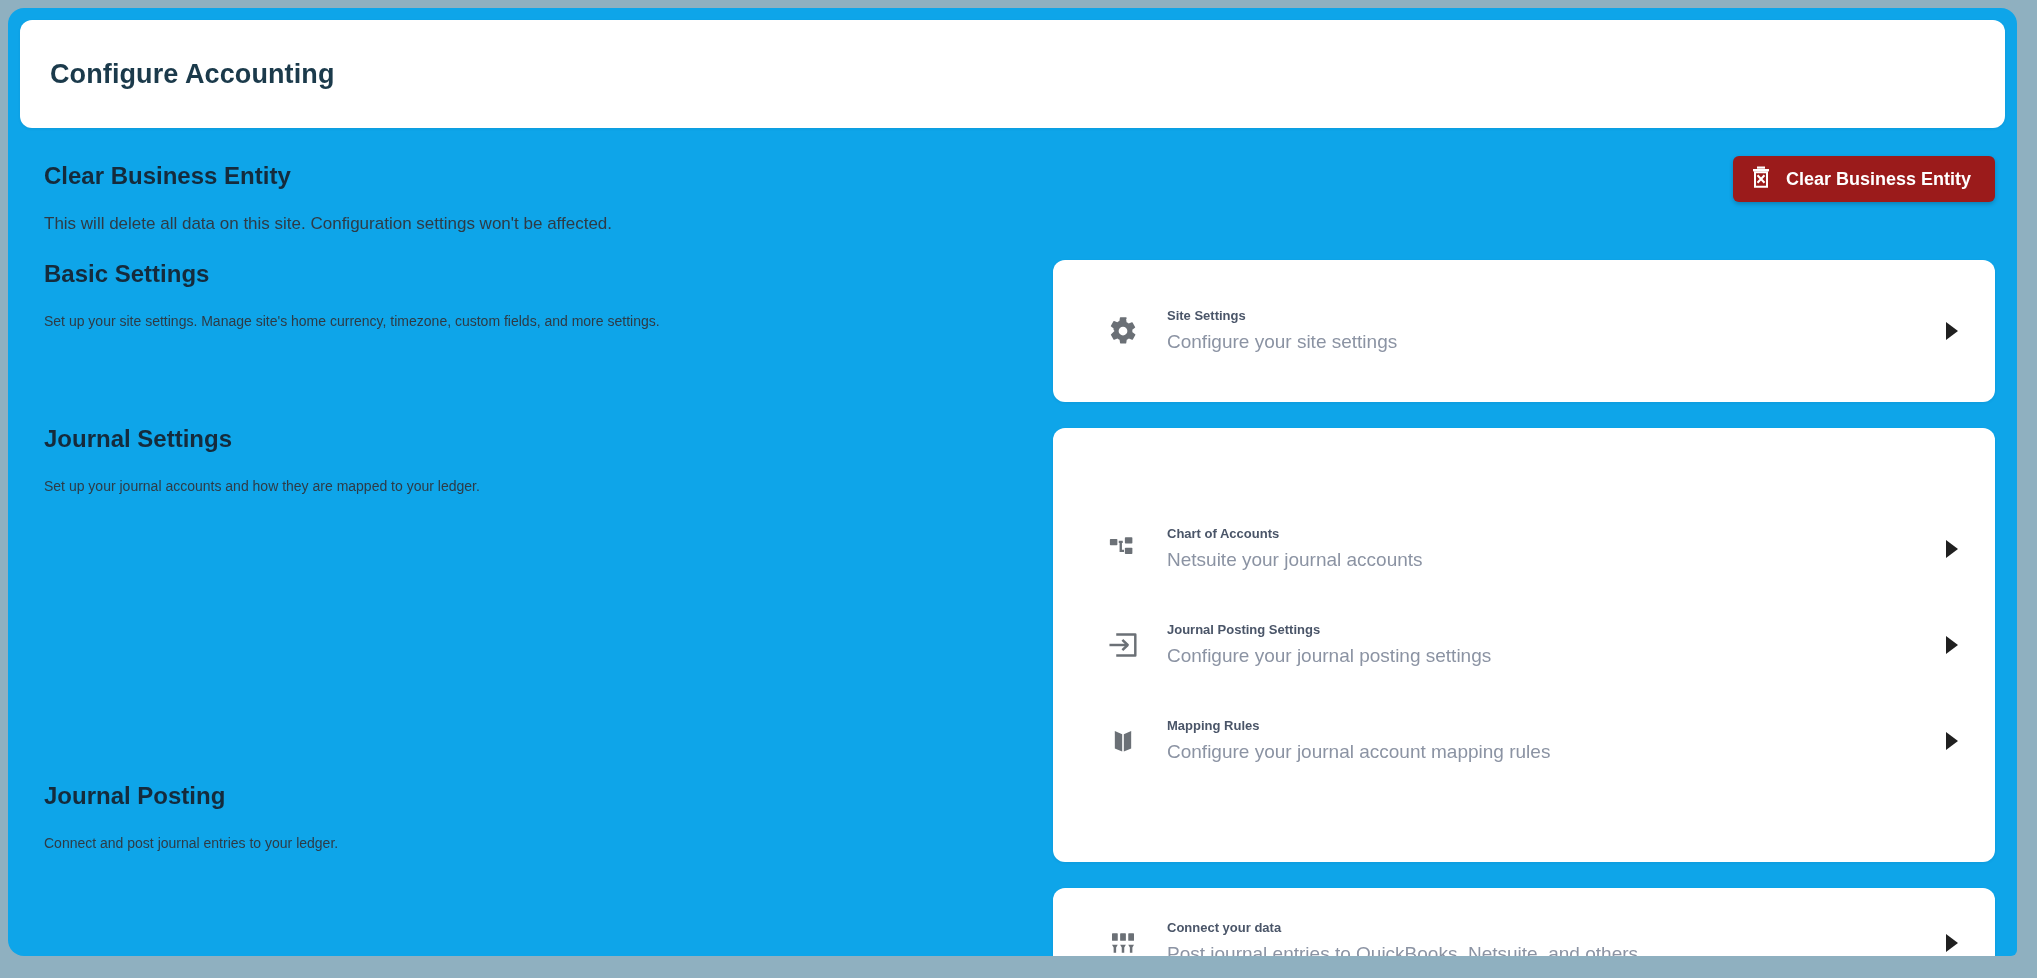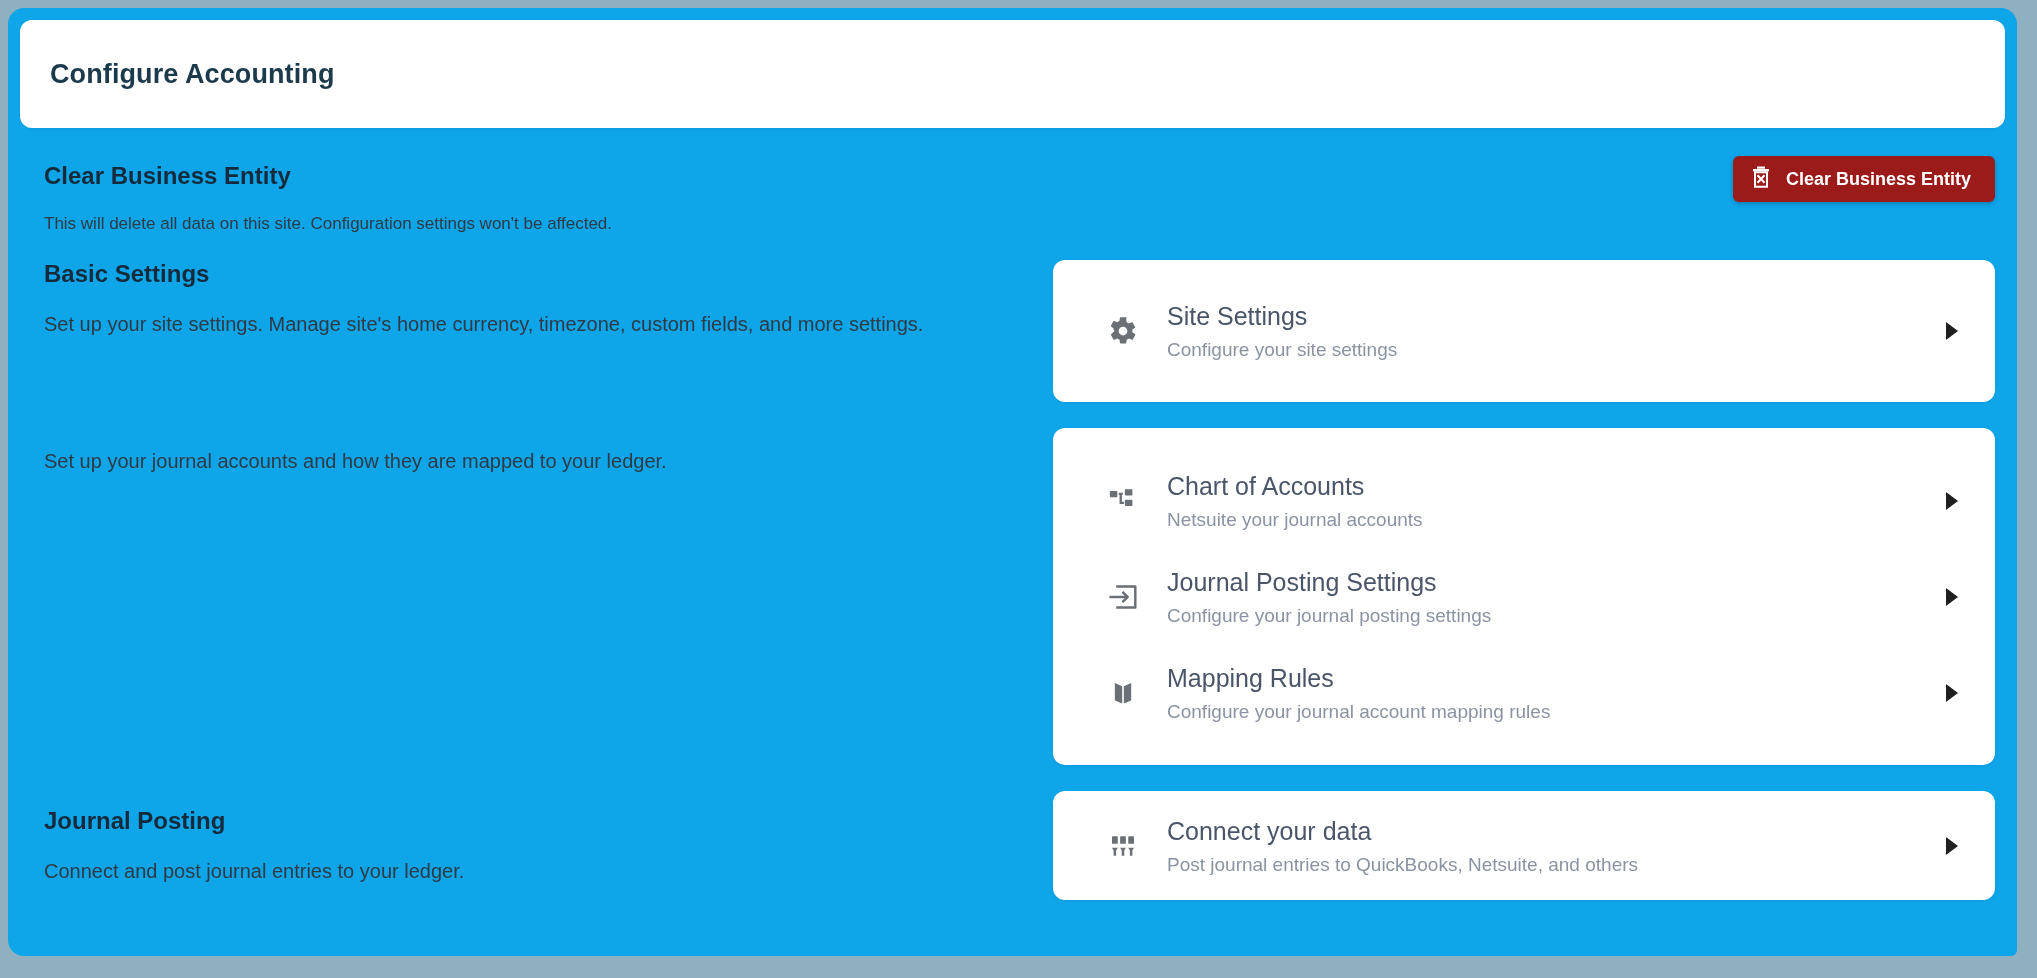--- a/index.html
+++ b/index.html
@@ -83,37 +83,37 @@
   #settings-body {
     display: flex;
     padding: 26px 22px 0 36px;
     gap: 15px;
   }
   #left-column { width: 994px; flex: none; }
   #right-column { flex: 1; display: flex; flex-direction: column; }
 
   .left-block { }
   .left-block .section-heading { font-size: 24px; }
-  .left-block .section-desc { margin-top: 25px; font-size: 20px; }
+  .left-block .section-desc { margin-top: 25px; font-size: 14px; }
 
   
   #block-basic   { height: 165px; }
   #block-journal { height: 357px; }
   #block-posting { height: 120px; }
 
   
   .settings-card {
     background: #ffffff;
     border-radius: 12px;
     box-shadow: 0 1px 3px rgba(20,30,50,.08);
     margin-bottom: 26px;
     padding: 8px 0;
   }
   #card-basic   { height: 142px; display: flex; flex-direction: column; justify-content: center; }
-  #card-journal { height: 337px; display: flex; flex-direction: column; justify-content: center; }
+  #card-journal { height: 434px; display: flex; flex-direction: column; justify-content: center; }
   #card-posting { height: 109px; display: flex; flex-direction: column; justify-content: flex-start; }
 
   .card-row {
     display: flex;
     align-items: center;
     height: 96px;
     padding: 0 32px 0 46px;
     cursor: pointer;
   }
   .row-icon {
@@ -123,22 +123,22 @@
     align-items: center;
     justify-content: center;
     color: #6b7076;
   }
   .row-text {
     flex: 1;
     padding-left: 20px;
     min-width: 0;
   }
   .row-title {
-    font-size: 25px;
-    font-weight: normal;
+    font-size: 13px;
+    font-weight: bold;
     color: #4a5568;
     line-height: 1.45;
   }
   .row-sub {
     font-size: 19px;
     color: #8b93a3;
     line-height: 1.45;
     margin-top: 2px;
   }
   .row-chevron {
@@ -187,20 +187,21 @@
   <div id="settings-body">
 
     <div id="left-column">
 
       <div class="left-block" id="block-basic">
         <div class="section-heading">Basic Settings</div>
         <div class="section-desc">Set up your site settings. Manage site's home currency, timezone, custom fields, and more settings.</div>
       </div>
 
       <div class="left-block" id="block-journal">
+        <div class="section-heading">Journal Settings</div>
         <div class="section-desc">Set up your journal accounts and how they are mapped to your ledger.</div>
       </div>
 
       <div class="left-block" id="block-posting">
         <div class="section-heading">Journal Posting</div>
         <div class="section-desc">Connect and post journal entries to your ledger.</div>
       </div>
 
     </div>
 

